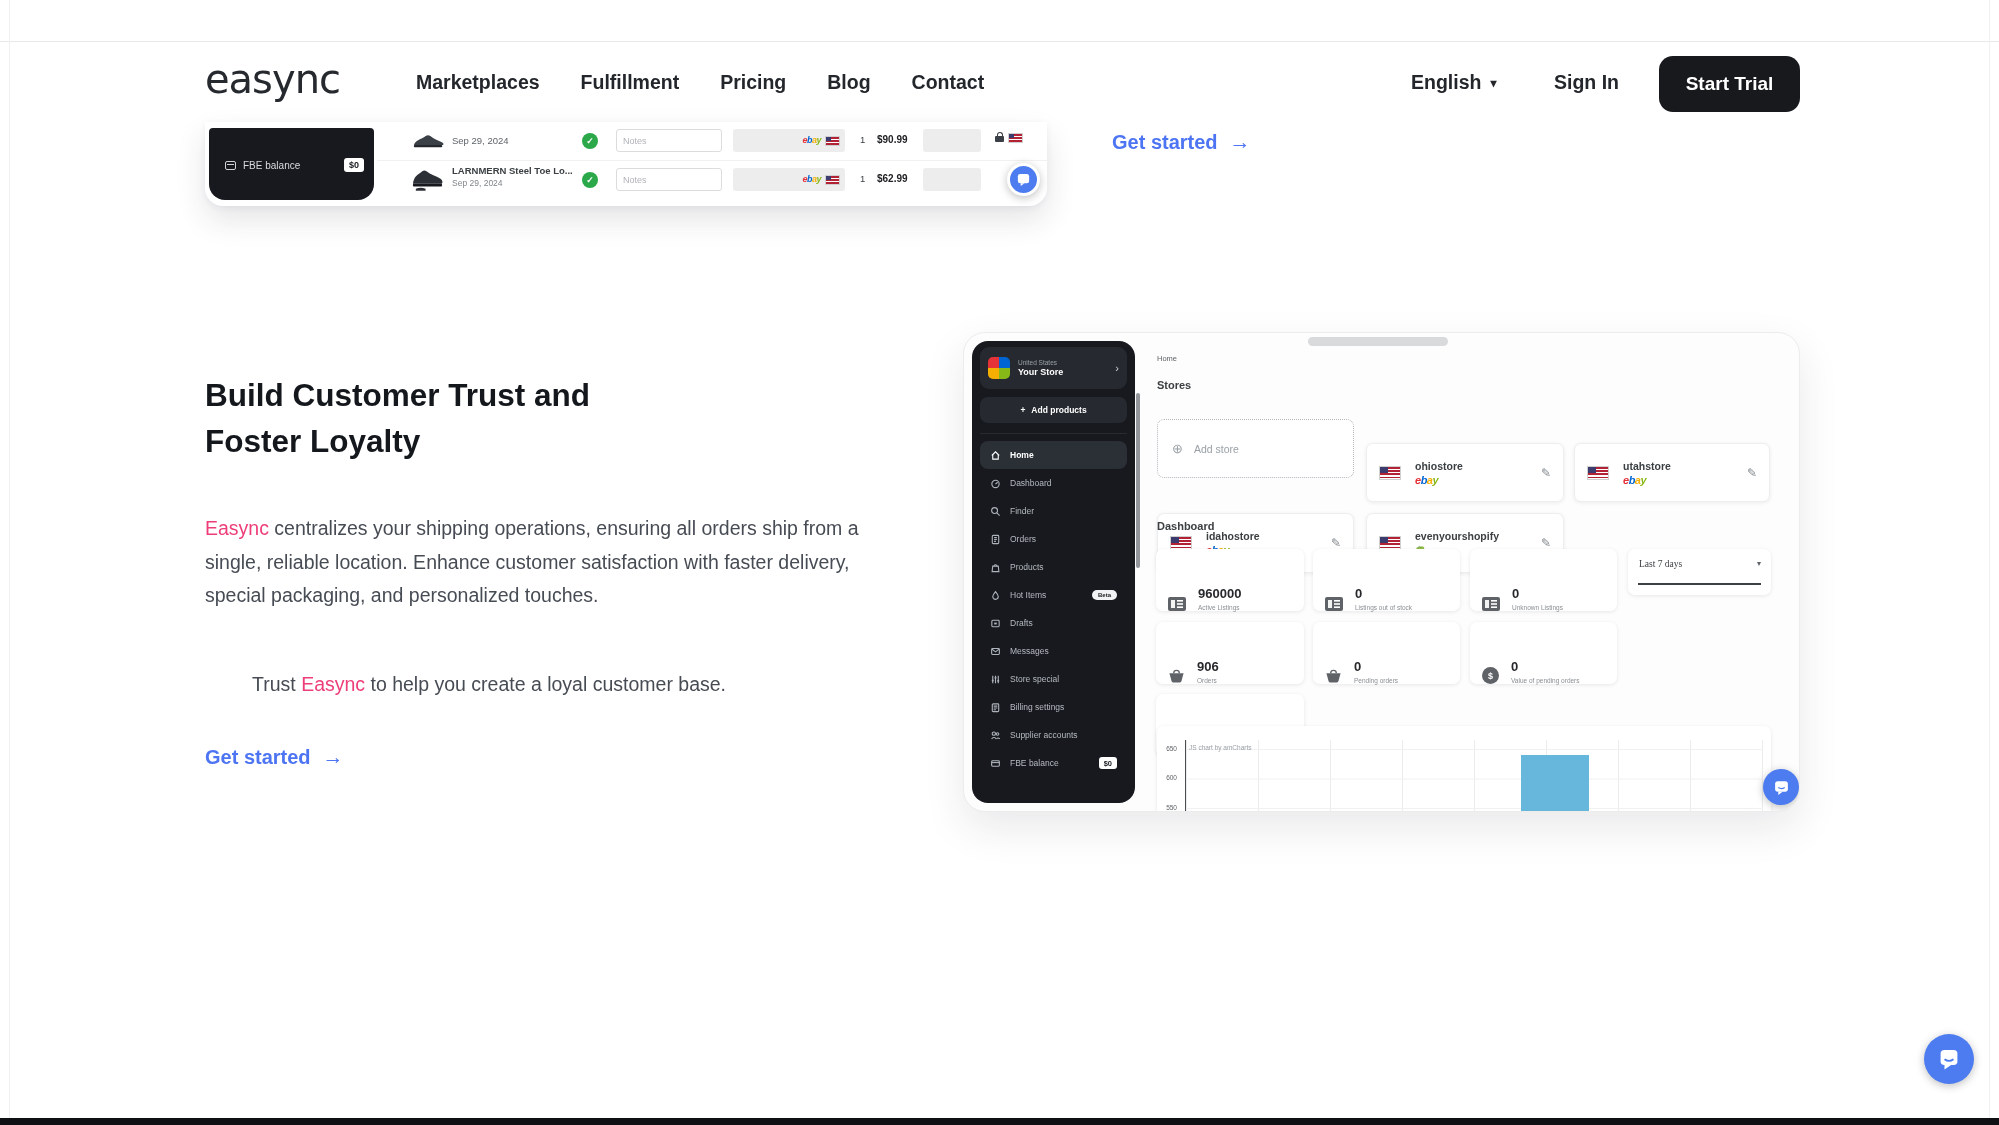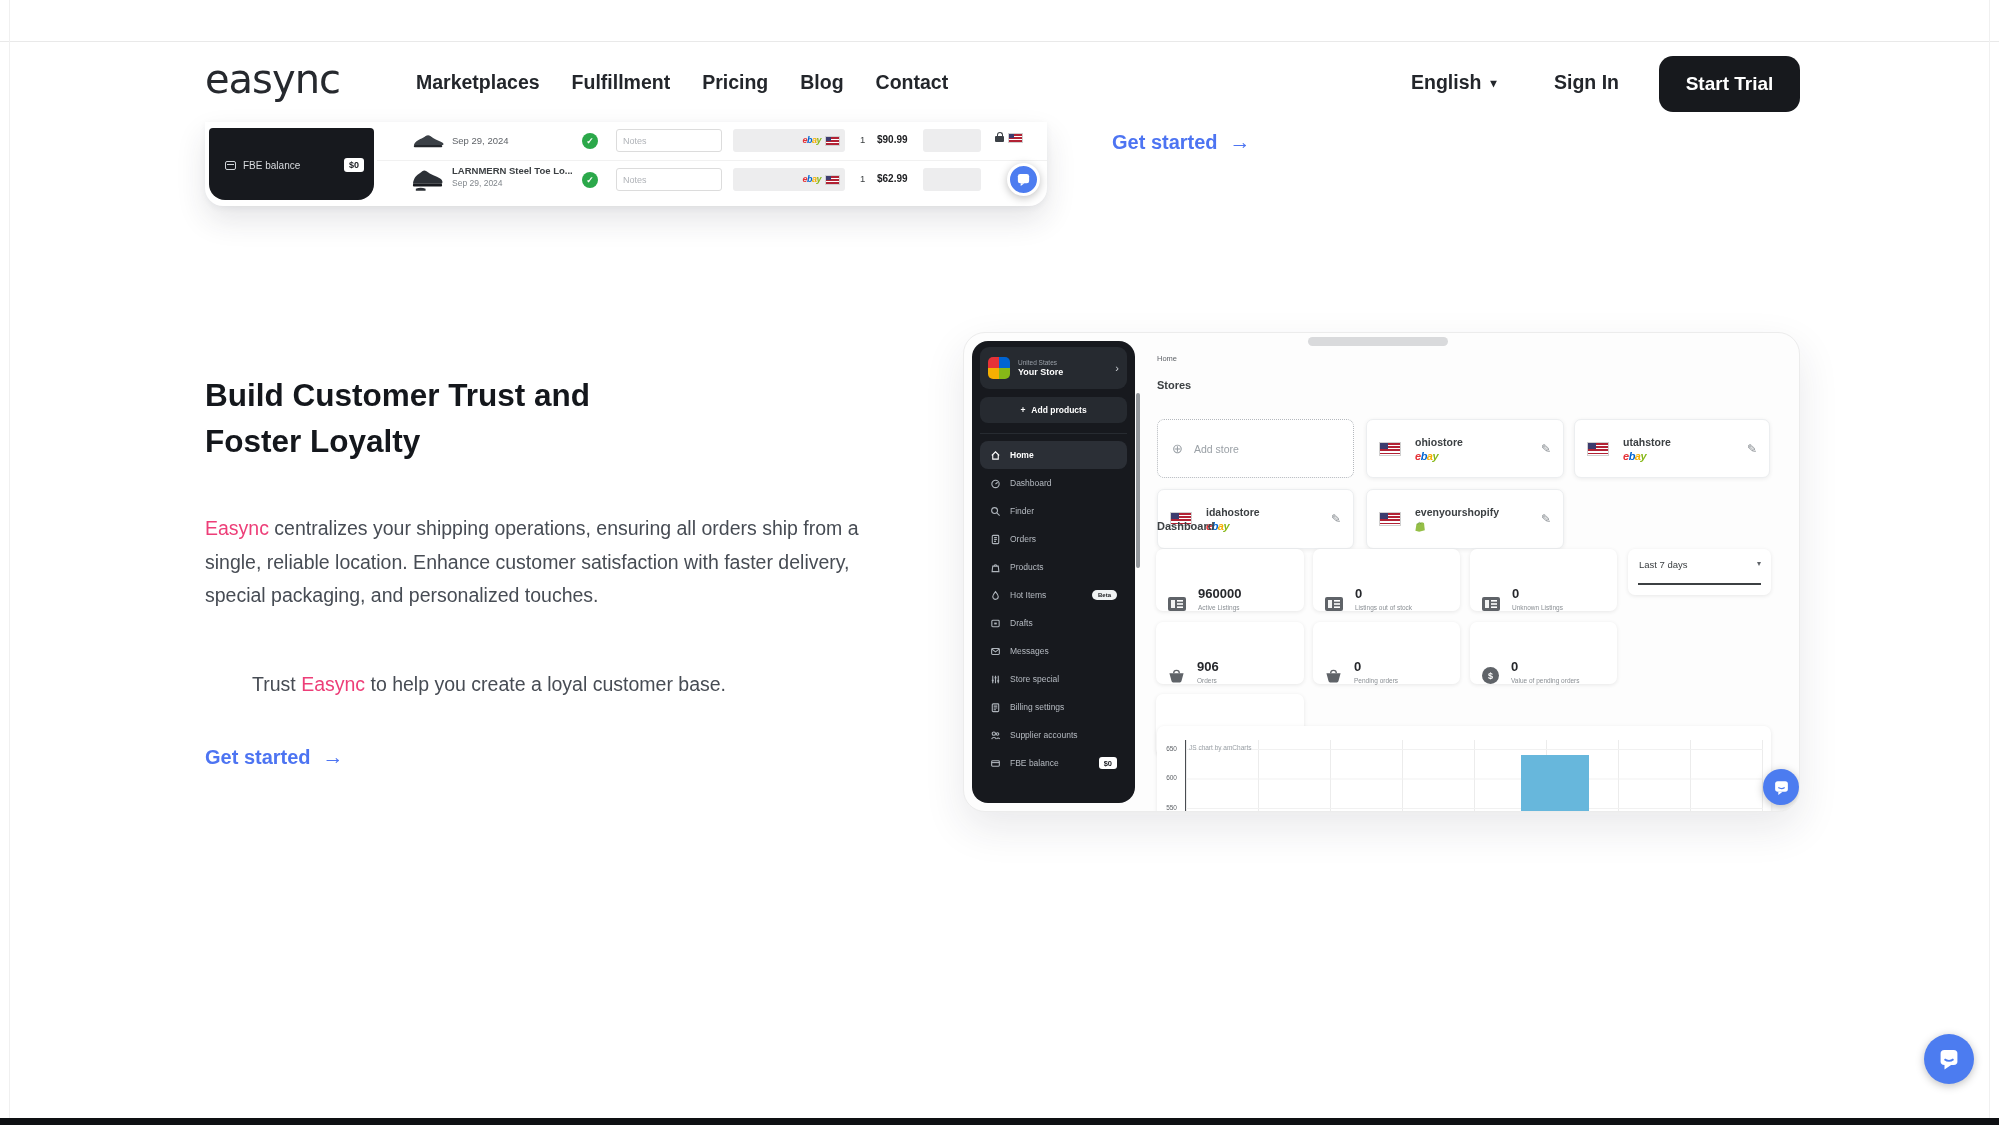--- a/index.html
+++ b/index.html
@@ -8,21 +8,21 @@
   .page { position:relative; width:1999px; height:1125px; background:#fff; overflow:hidden; }
 
   
   .frame-top { position:absolute; left:0; right:0; top:41px; height:1px; background:#e9e9e9; }
   .frame-left { position:absolute; left:9px; top:0; bottom:0; width:1px; background:#f0f0f0; }
   .frame-right { position:absolute; right:9px; top:0; bottom:0; width:1px; background:#f0f0f0; }
   .frame-bottom { position:absolute; left:0; right:0; bottom:0; height:7px; background:#0e1013; }
 
   
   .logo { position:absolute; left:205px; top:56px; font-size:40px; font-weight:500; letter-spacing:-1px; color:#26292e; font-family:"DejaVu Sans", sans-serif; }
-  .nav { position:absolute; left:416px; top:71px; display:flex; gap:32px; }
+  .nav { position:absolute; left:416px; top:71px; display:flex; gap:41px; }
   .nav .nav-item { font-size:19.5px; font-weight:700; color:#23262b; cursor:pointer; }
   .lang { position:absolute; left:1411px; top:71px; display:flex; align-items:center; gap:9px; font-size:19.5px; font-weight:600; color:#23262b; cursor:pointer; }
   .lang .caret { font-size:12px; color:#23262b; }
   .signin { position:absolute; left:1554px; top:71px; font-size:19.5px; font-weight:700; color:#23262b; cursor:pointer; }
   .trial-btn { position:absolute; left:1659px; top:56px; width:141px; height:56px; background:#17191d; color:#fff; border:none; border-radius:14px; font-size:19px; font-weight:600; font-family:"Liberation Sans",sans-serif; cursor:pointer; }
 
   
   .hero-card { position:absolute; left:205px; top:122px; width:842px; height:84px; background:#fff; border-radius:0 0 18px 18px; box-shadow:0 14px 30px rgba(40,44,60,.12), 0 2px 6px rgba(40,44,60,.06); overflow:hidden; }
   .hero-dark { position:absolute; left:4px; top:6px; width:165px; height:72px; background:#17191e; border-radius:4px 4px 16px 16px; }
   .hero-dark .fbe-row { position:absolute; left:16px; right:10px; top:30px; display:flex; align-items:center; }
@@ -93,37 +93,37 @@
   .sb-item svg { flex:0 0 auto; }
   .badge-beta { margin-left:auto; background:#f1f3f4; color:#202124; font-size:6px; font-weight:700; padding:2px 6px; border-radius:8px; }
   .badge-money { margin-left:auto; background:#fff; color:#17191e; font-size:7.5px; font-weight:700; padding:1.5px 5px; border-radius:3px; }
   .sb-scroll { position:absolute; left:172px; top:60px; width:4px; height:175px; background:#93979c; border-radius:2px; cursor:pointer; }
 
   
   .crumb { position:absolute; left:193px; top:21px; font-size:7.5px; color:#5f6368; }
   .sec-title { position:absolute; font-size:11px; font-weight:700; color:#3c4043; }
   .stores-title { left:193px; top:46px; } .dashboard-title { left:193px; top:187px; }
 
-  .store-card { position:absolute; background:#fff; border:1px solid #eceef0; border-radius:7px; box-shadow:0 1px 4px rgba(0,0,0,.07); display:flex; align-items:center; padding:0 12px; cursor:pointer; }
+  .store-card { position:absolute; background:#fff; border:1px solid #eceef0; border-radius:7px; box-shadow:0 1px 4px rgba(0,0,0,.07); display:flex; align-items:center; padding:0 12px; cursor:pointer;margin-top:24px; }
   .store-card .info { margin-left:14px; display:flex; flex-direction:column; gap:3px; }
   .store-card .sname { font-size:10.5px; font-weight:600; color:#3c4043; }
   .store-card .pencil { margin-left:auto; font-size:12px; color:#80868b; cursor:pointer; }
   .add-store { position:absolute; border:1px dotted #b4b8bd; border-radius:7px; display:flex; align-items:center; padding:0 14px; gap:11px; color:#9aa0a6; cursor:pointer; background:#fff; }
   .add-store .plus { font-size:13px; }
   .add-store .txt { font-size:10.5px; }
   .shopify-ic { width:10px; height:11px; }
 
   .stat-card { position:absolute; width:148px; height:62px; background:#fff; border-radius:7px; box-shadow:0 1px 4px rgba(0,0,0,.09); display:flex; align-items:flex-end; padding:0 12px; gap:12px; }
   .stat-card .sc-txt { display:flex; flex-direction:column; gap:3px; }
   .stat-card .val { font-size:13px; font-weight:700; color:#26282c; }
   .stat-card .cap { font-size:6.5px; color:#8a8f94; }
   .dollar-ic { width:17px; height:17px; border-radius:50%; background:#5f6368; color:#fff; font-size:9px; font-weight:700; display:flex; align-items:center; justify-content:center; flex:0 0 auto; }
 
   .select-card { position:absolute; left:664px; top:216px; width:143px; height:46px; background:#fff; border-radius:7px; box-shadow:0 1px 4px rgba(0,0,0,.09); cursor:pointer; }
-  .select-card .sel-row { display:flex; align-items:flex-start; padding:10px 10px 0 11px; }
+  .select-card .sel-row { display:flex; align-items:flex-start; padding:10px 10px 0 11px;font-family:Liberation Serif, serif; }
   .select-card .sel-val { font-size:9.5px; color:#3c4043; }
   .select-card .sel-caret { margin-left:auto; font-size:8px; color:#5f6368; }
   .select-card .sel-line { position:absolute; left:10px; right:10px; bottom:10px; height:2px; background:#3c4043; }
 
   
   .chart-card { position:absolute; left:193px; top:393px; width:614px; height:120px; background:#fff; border-radius:7px 7px 0 0; box-shadow:0 1px 4px rgba(0,0,0,.09); }
   .chart-ylabel { position:absolute; width:20px; text-align:right; font-size:6.5px; color:#5f6368; }
   .chart-plot { position:absolute; left:28px; top:14px; right:8px; bottom:0; border-left:1px solid #4a4d52;
     background-image:
       linear-gradient(to bottom, #f1f1f1 1px, transparent 1px),

